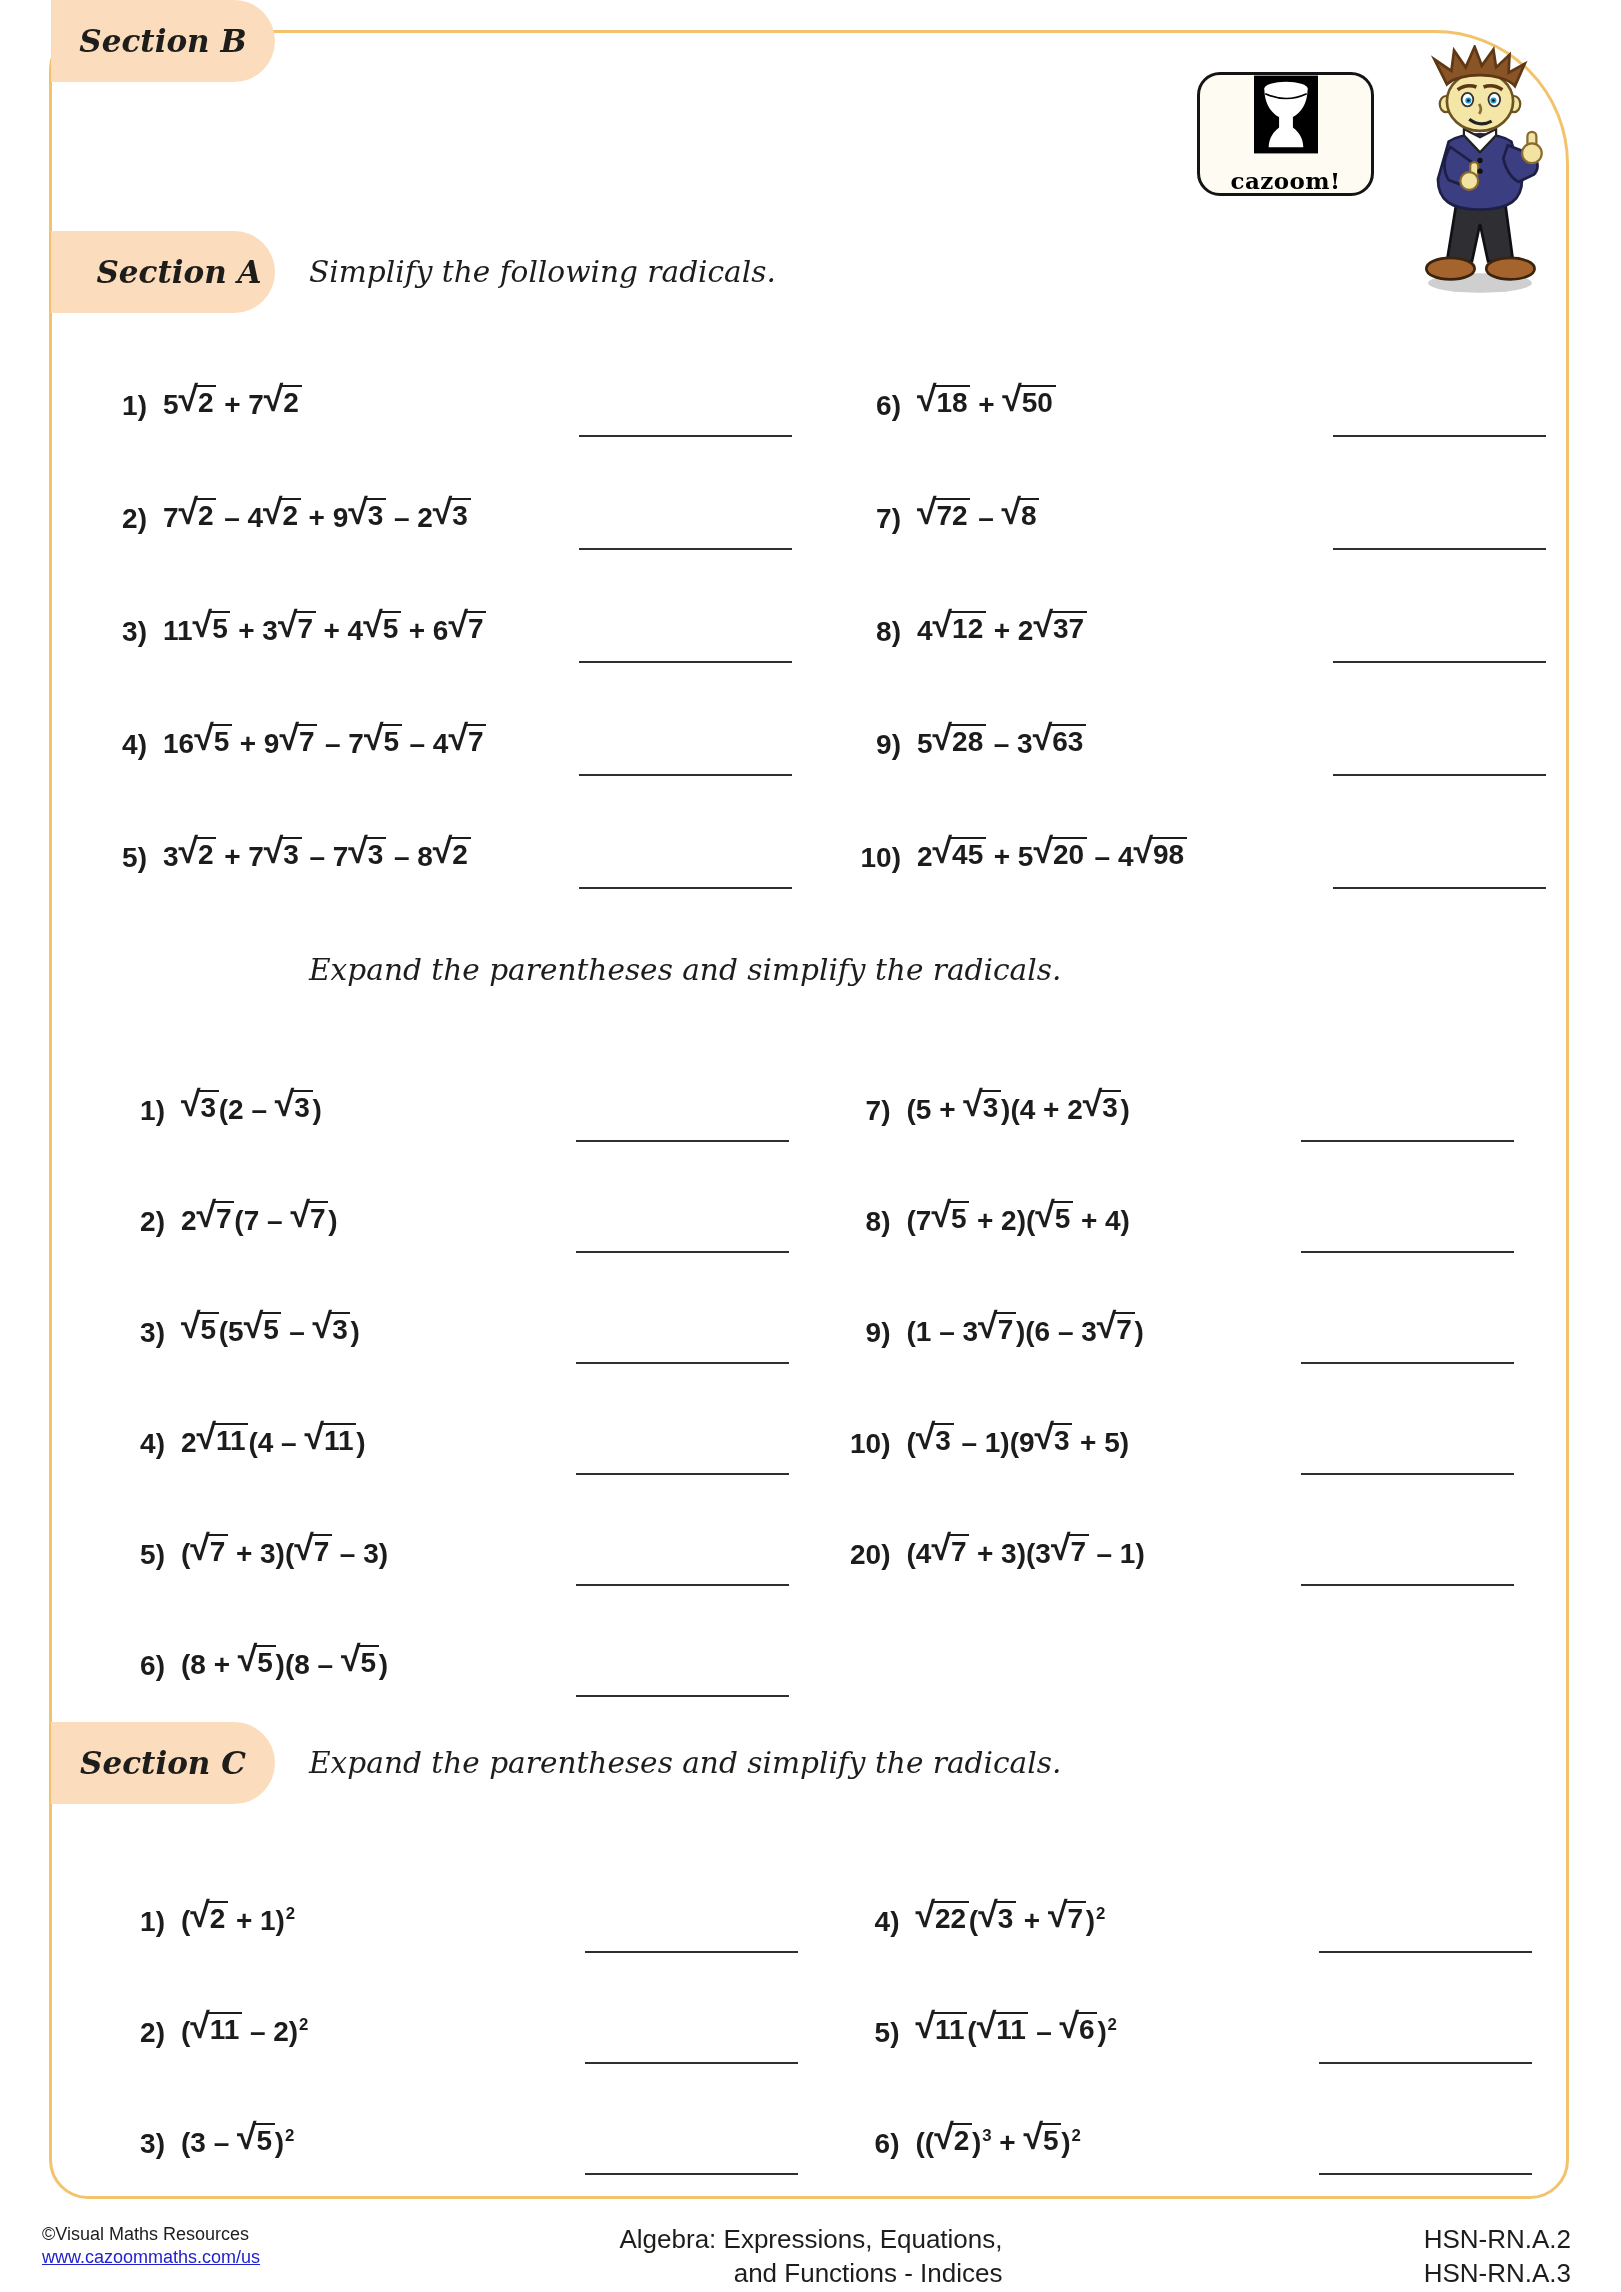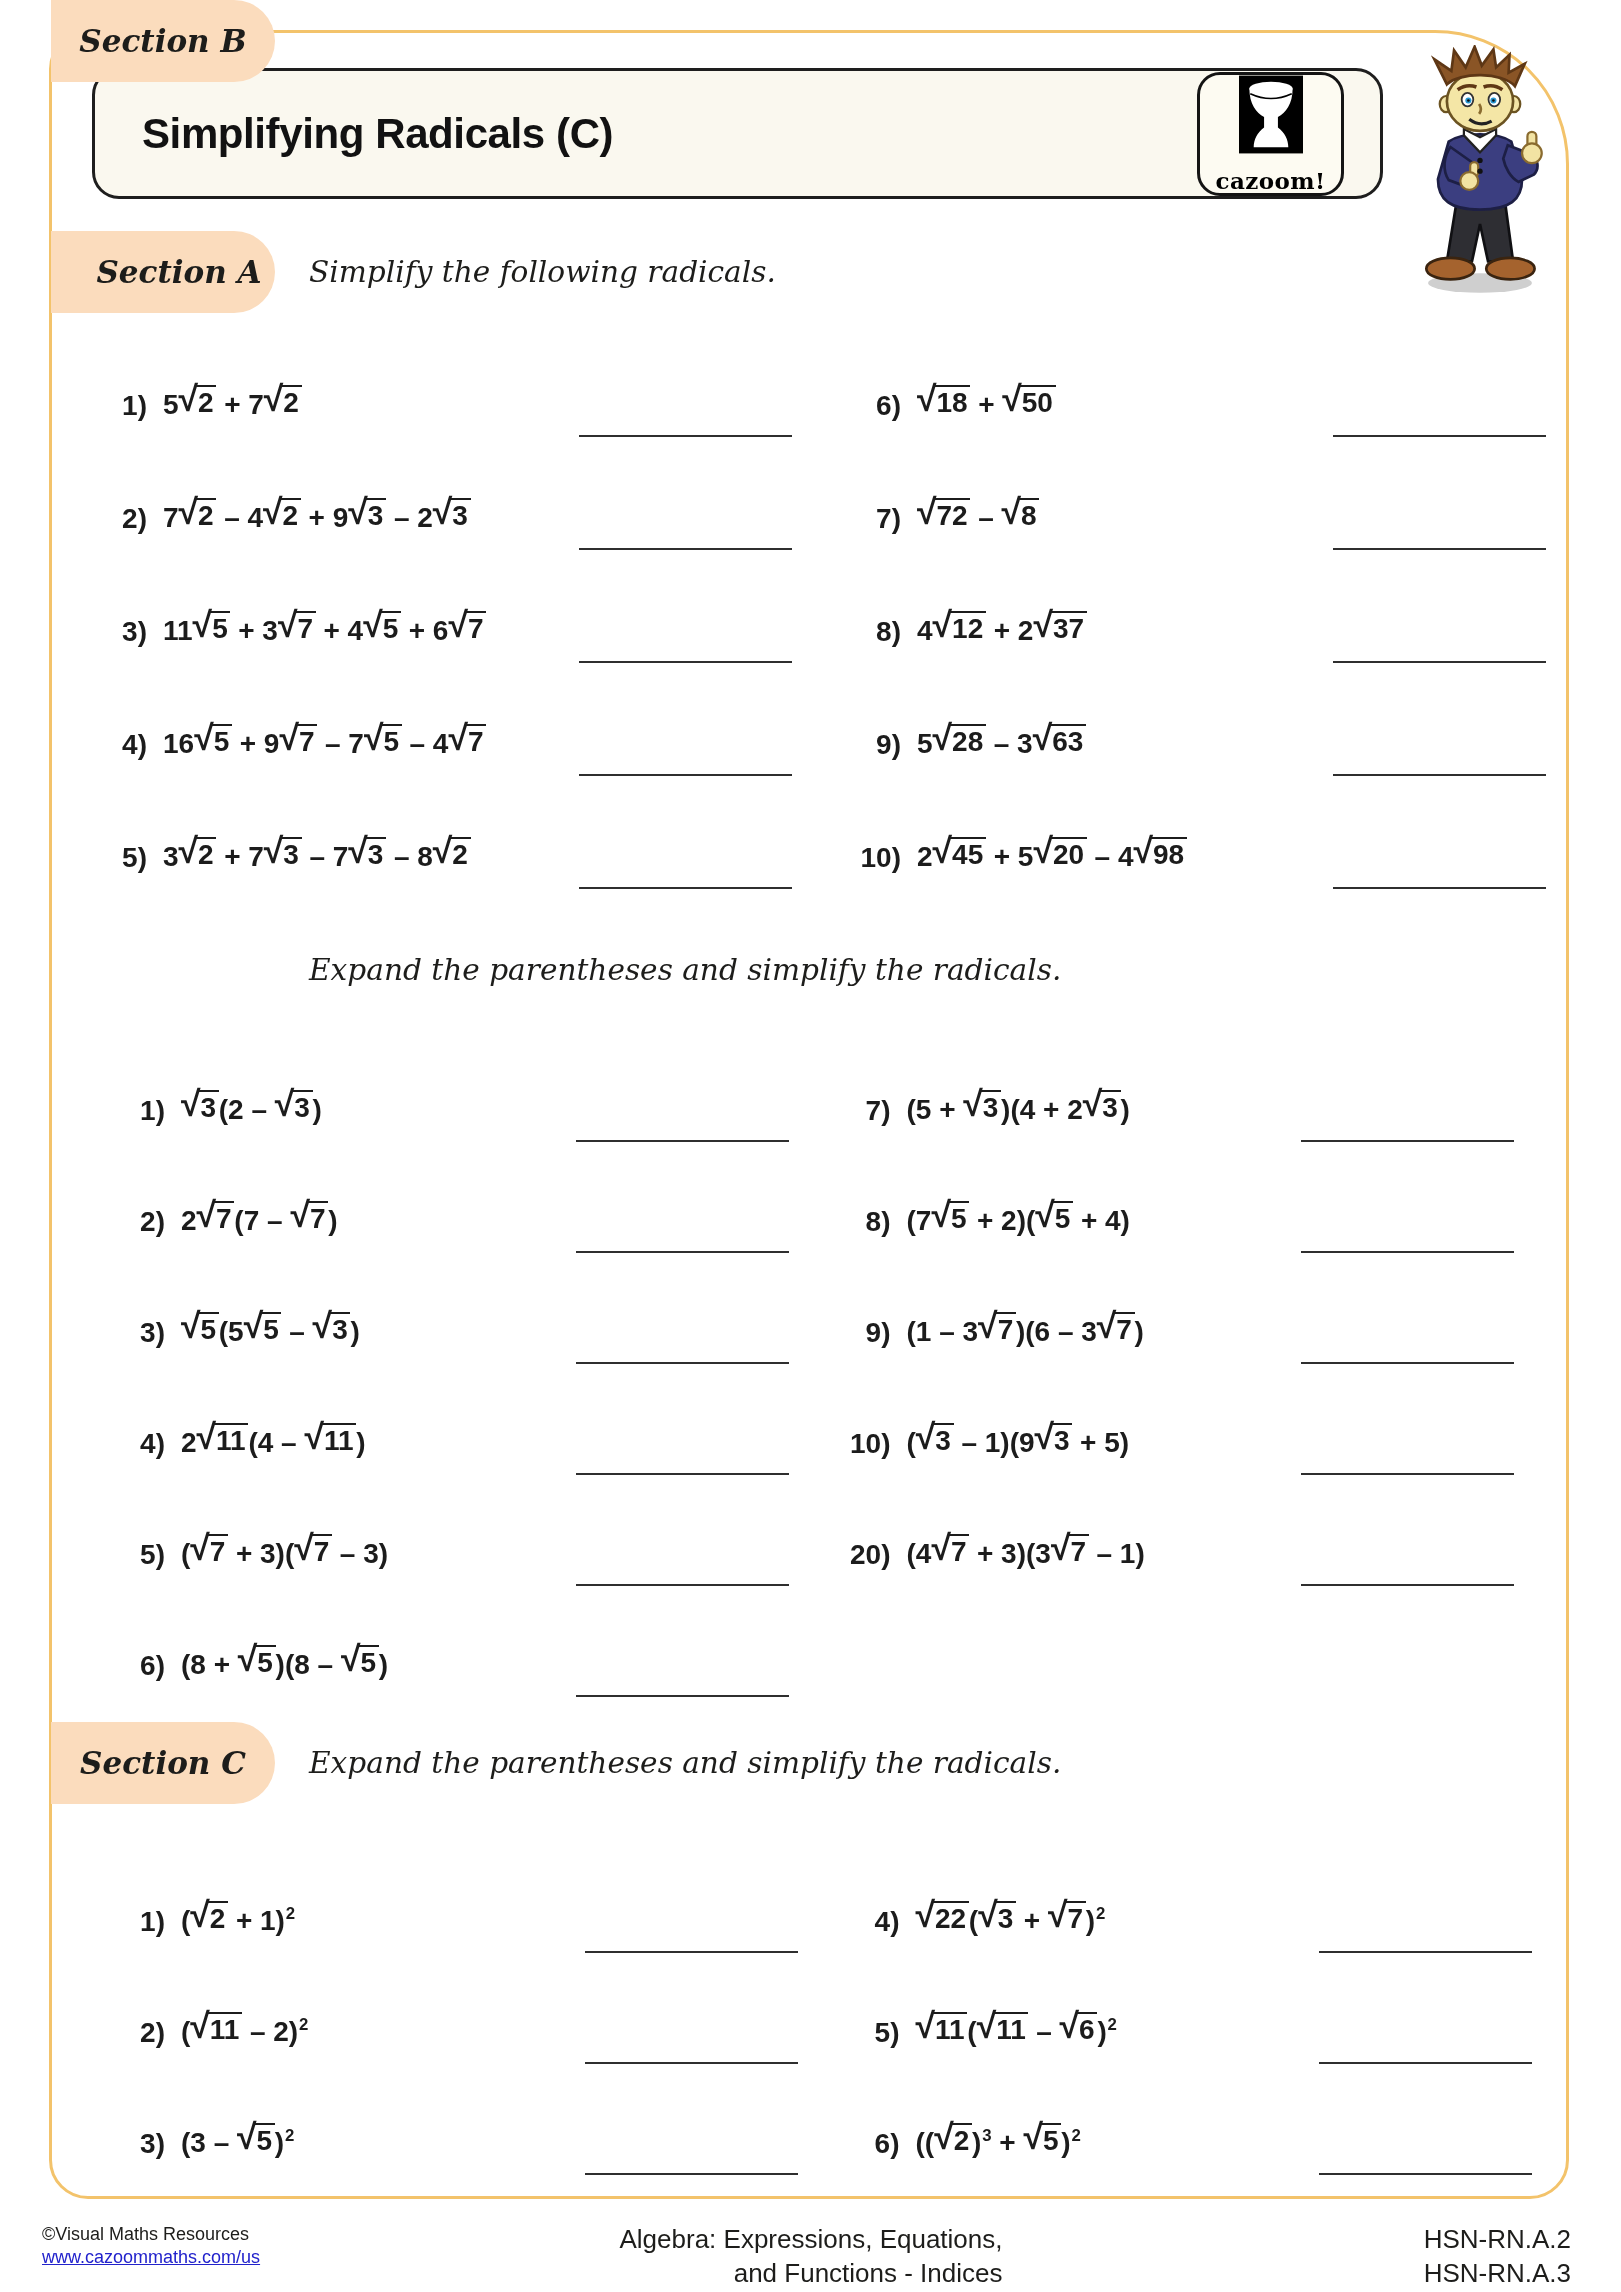--- a/index.html
+++ b/index.html
@@ -19,21 +19,21 @@
   .frame{position:absolute;left:49px;top:30px;width:1520px;height:2169px;
          border:3.6px solid var(--orange);border-radius:39px 134px 39px 39px;}
 
   
   .title-box{position:absolute;left:92px;top:68px;width:1291px;height:131px;
              background:var(--cream);border:3.6px solid #1e1e1e;border-radius:27px;
              display:flex;align-items:center;padding-left:47px;}
   .title{font-size:42px;font-weight:bold;letter-spacing:-0.4px;color:#121212;}
 
   
-  .logo-box{position:absolute;left:1197px;top:72px;width:147px;height:124px;
+  .logo-box{position:absolute;left:1197px;top:72px;width:177px;height:124px;
             background:#FDFBF2;border:3.6px solid #141414;border-radius:23px;
             display:flex;flex-direction:column;align-items:center;justify-content:center;gap:13px;}
   .logo-drum svg{display:block;}
   .logo-text{font-family:"DejaVu Serif",serif;font-weight:bold;font-size:23px;color:#000;letter-spacing:0.4px;}
 
   
   .mascot{position:absolute;left:1395px;top:45px;width:170px;height:255px;}
 
   
   .badge{position:absolute;left:51px;width:224px;height:82px;background:var(--peach);
@@ -76,23 +76,20 @@
   .footer-right{position:absolute;right:51px;top:2223px;text-align:left;
                 font-size:26px;line-height:1.3;}
 </style>
 </head>
 <body>
 
 <div class="page">
 
   <div class="frame"></div>
 
-  <div class="title-box">
-    <span class="title">Simplifying Radicals (C)</span>
-  </div>
 
   <div class="logo-box">
     <span class="logo-drum">
       <svg width="64" height="79" viewBox="0 0 74 90">
         <rect x="0" y="0" width="74" height="90" fill="#000"></rect>
         <ellipse cx="37" cy="15" rx="25" ry="8" fill="#fff"></ellipse>
         <path d="M12 15 C12 33 20 43 29 48 L29 60 C21 66 17 74 17 83 L57 83 C57 74 53 66 45 60 L45 48 C54 43 62 33 62 15 Z" fill="#fff"></path>
         <path d="M13 21 Q37 32 61 21" stroke="#000" stroke-width="2" fill="none"></path>
       </svg>
     </span>

